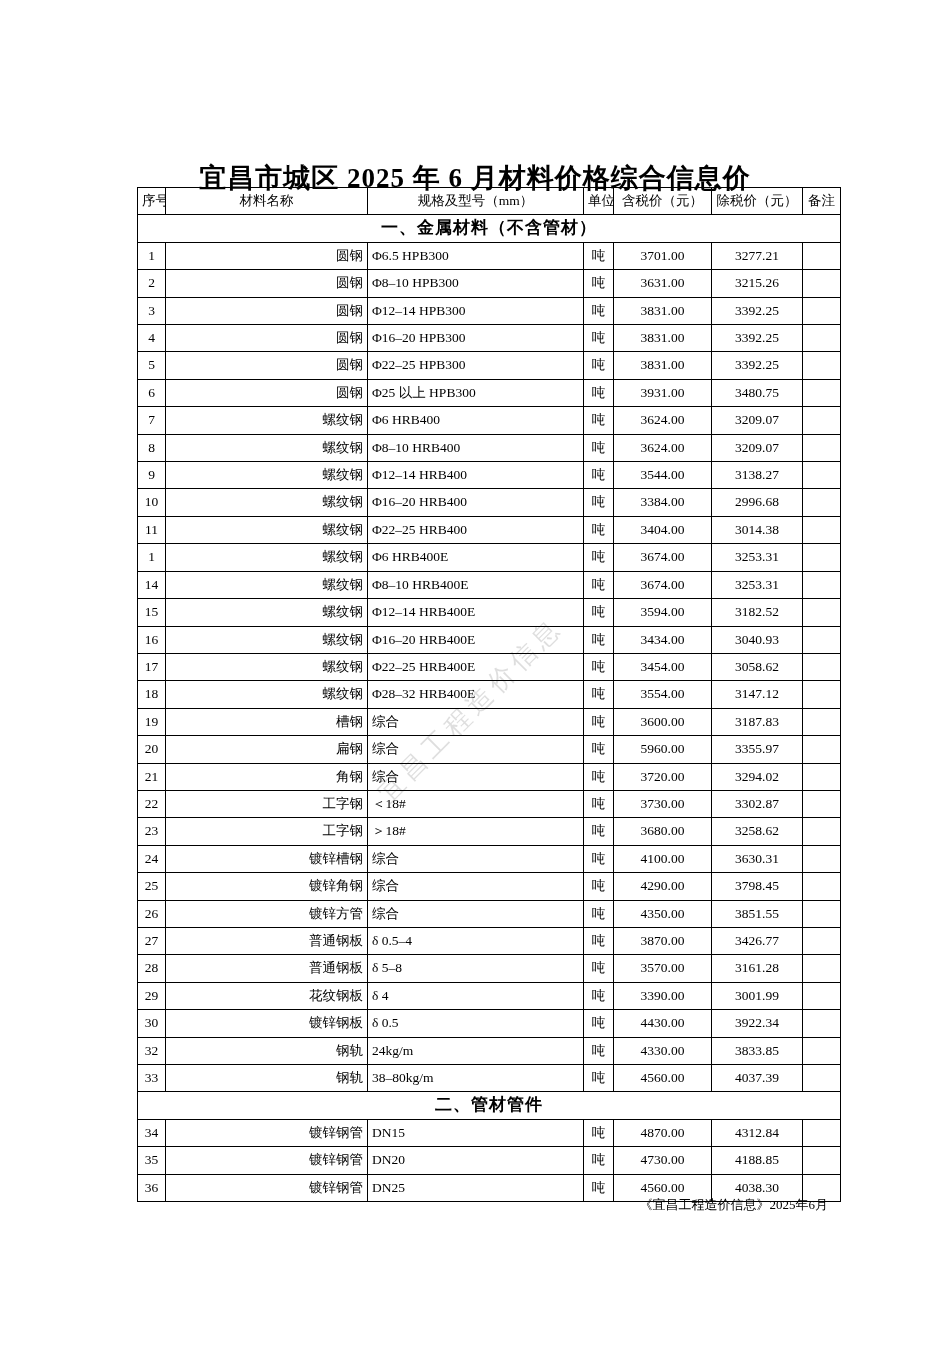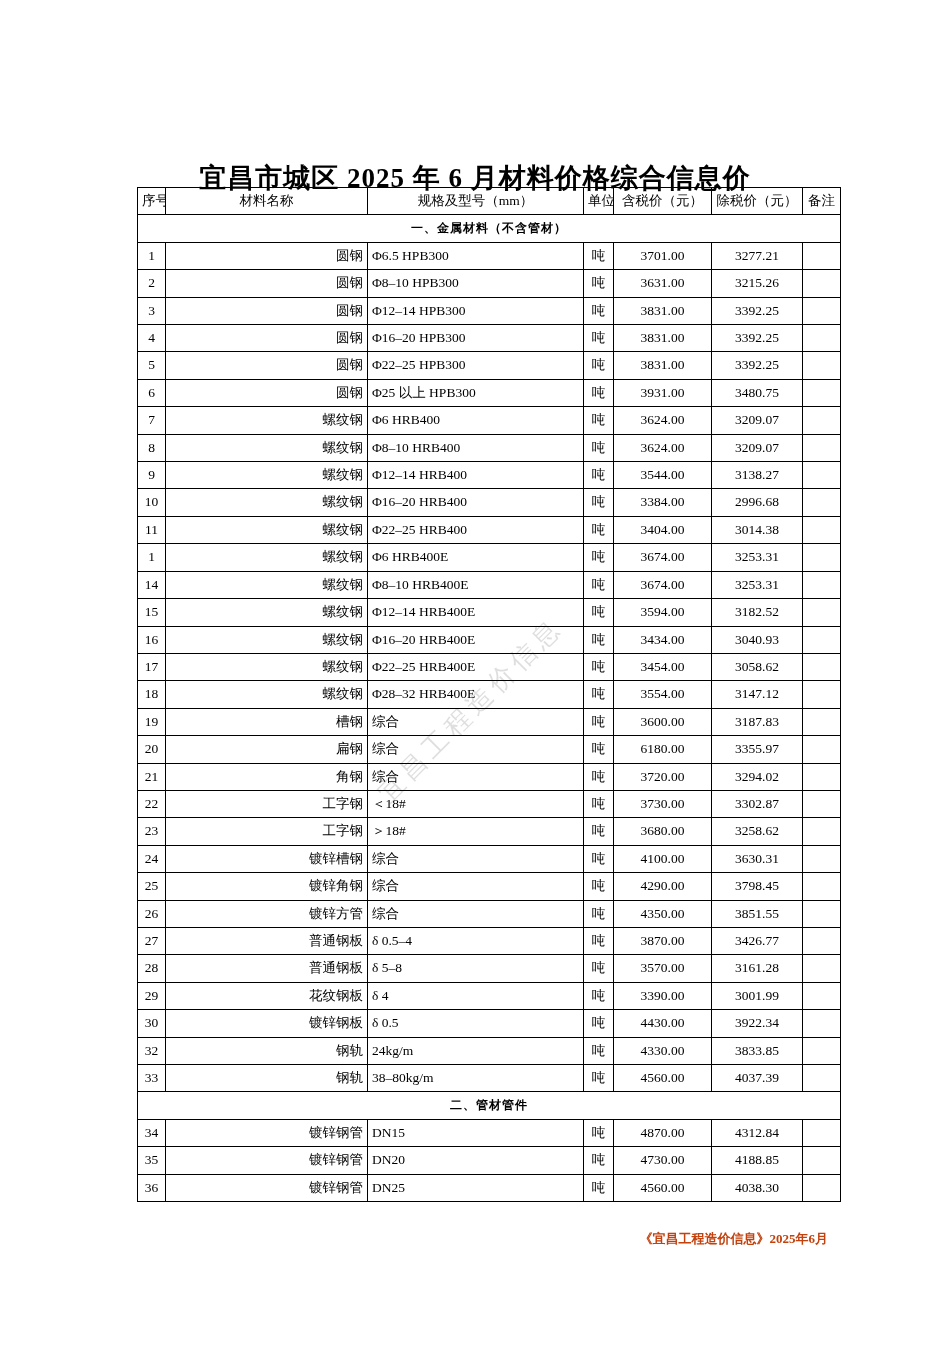--- a/index.html
+++ b/index.html
@@ -99,42 +99,41 @@
   col.c-taxed  { width: 98px; }
   col.c-extax  { width: 91px; }
   col.c-remark { width: 38px; }
 
   thead td { text-align: center; }
   thead td.hdr { font-size: 13.5px; }
 
   tr.section-row td {
     text-align: center;
     font-weight: bold;
-    font-size: 12px;
+    font-size: 17px;
     letter-spacing: 1px;
   }
 
   td.idx    { text-align: center; }
   td.name   { text-align: right; padding-left: 5px; }
   td.spec   { text-align: left; padding-left: 5px; }
   td.unit   { text-align: center; }
   td.price  { text-align: center; }
   td.remark { text-align: center; }
 
   
   #doc-footer {
     position: absolute;
     right: 122px;
-    top: 1230px;
+    top: 1196px;
     font-size: 13px;
     font-family: "Liberation Serif", "DejaVu Serif", serif;
-    color: #c2410c;
+    color: #000000;
     z-index: 2;
     white-space: nowrap;
-    font-weight: bold;
   }
 </style>
 </head>
 <body>
 
 <div id="page">
 
   <div id="watermark-layer">
     <div class="watermark-text" id="wm-1">宜昌工程造价信息</div>
   </div>
@@ -327,21 +326,21 @@
             <td class="unit">吨</td>
             <td class="price">3600.00</td>
             <td class="price">3187.83</td>
             <td class="remark"></td>
           </tr>
           <tr>
             <td class="idx">20</td>
             <td class="name">扁钢</td>
             <td class="spec">综合</td>
             <td class="unit">吨</td>
-            <td class="price">6180.00</td>
+            <td class="price">5960.00</td>
             <td class="price">3355.97</td>
             <td class="remark"></td>
           </tr>
           <tr>
             <td class="idx">21</td>
             <td class="name">角钢</td>
             <td class="spec">综合</td>
             <td class="unit">吨</td>
             <td class="price">3720.00</td>
             <td class="price">3294.02</td>

